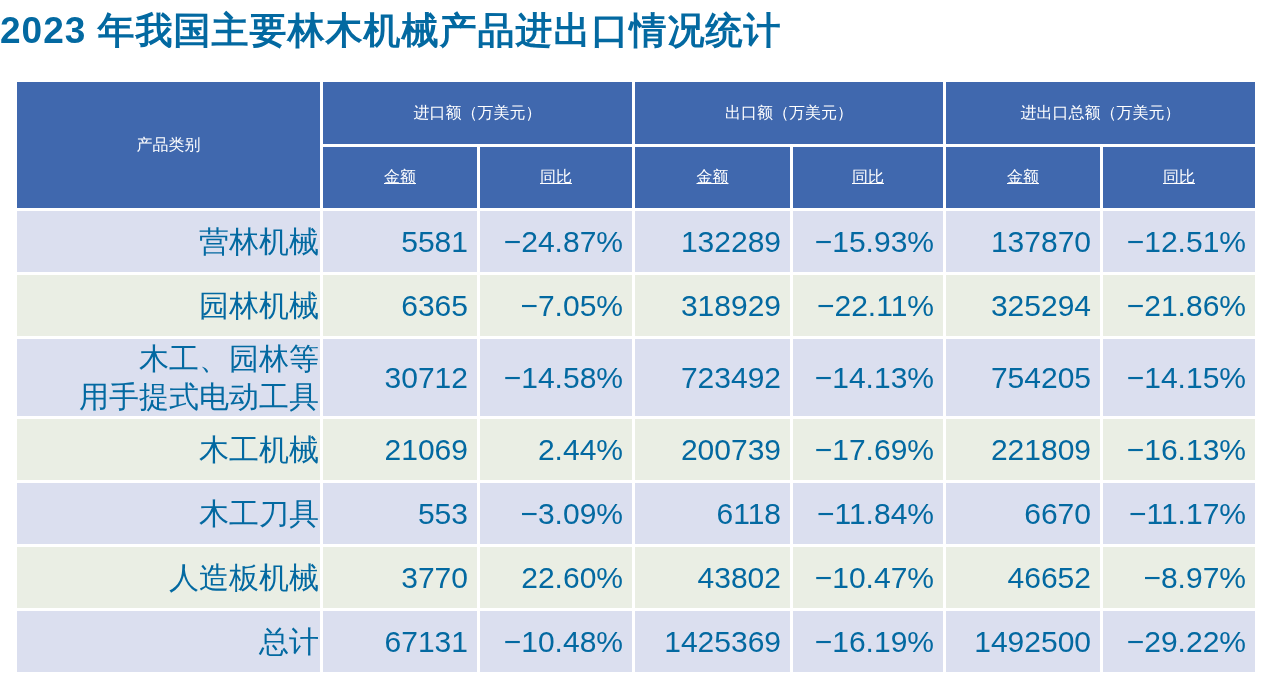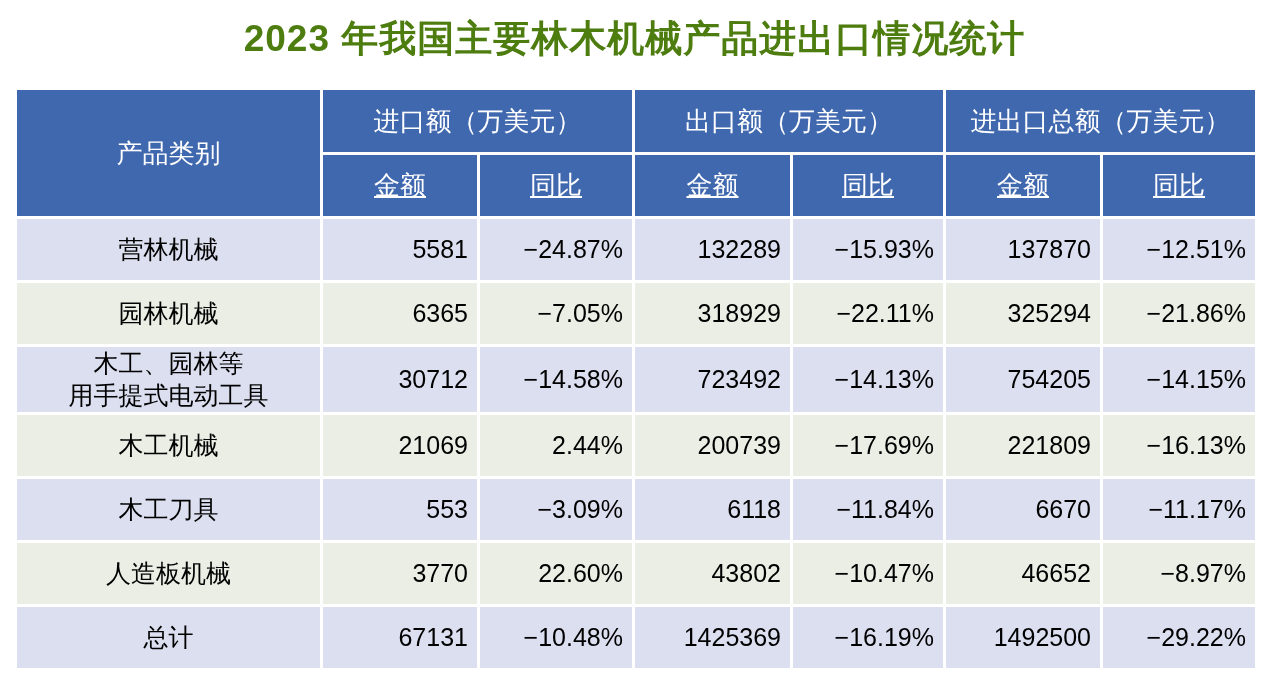--- a/index.html
+++ b/index.html
@@ -6,54 +6,54 @@
     margin: 0;
     padding: 0;
     background: #ffffff;
     width: 1269px;
     height: 690px;
     overflow: hidden;
     font-family: "Liberation Sans", "DejaVu Sans", sans-serif;
   }
   .page-title {
     width: 1269px;
-    text-align: center;
     font-size: 37px;
     font-weight: bold;
-    color: #4d7c0f;
+    color: #0369a1;
     letter-spacing: 1px;
     margin: 0;
-    padding-top: 17px;
+    padding-top: 9px;
     line-height: 1.2;
   }
   table.stats {
     border-collapse: collapse;
     table-layout: fixed;
     width: 1241px;
     margin-left: 14px;
     margin-top: 26px;
   }
   table.stats th, table.stats td {
     border: 3px solid #ffffff;
     vertical-align: middle;
     overflow: hidden;
   }
   table.stats th {
     background: #4068AE;
     color: #ffffff;
     font-weight: normal;
-    font-size: 26px;
+    font-size: 16px;
     text-align: center;
   }
   tr.hrow1 th { height: 60px; }
   tr.hrow2 th { height: 59px; text-decoration: underline; }
   table.stats td {
-    font-size: 25px;
-    color: #000000;
+    font-size: 30px;
+    color: #0369a1;
     height: 59px;
+    text-align: right;
   }
   tr.r-blue td  { background: #DBDFEF; }
   tr.r-green td { background: #EAEEE4; }
   td.c-product {
     text-align: center;
     white-space: pre-line;
     line-height: 1.25;
     font-size: 24px;
   }
   td.c-num {

